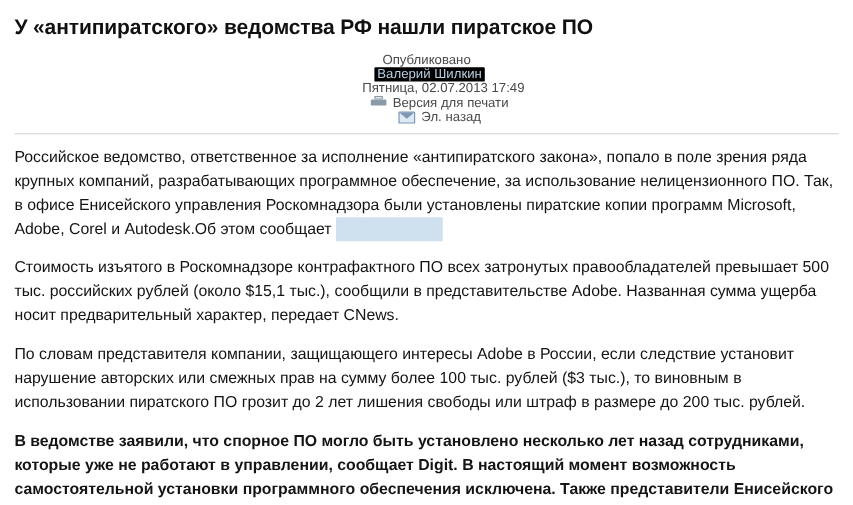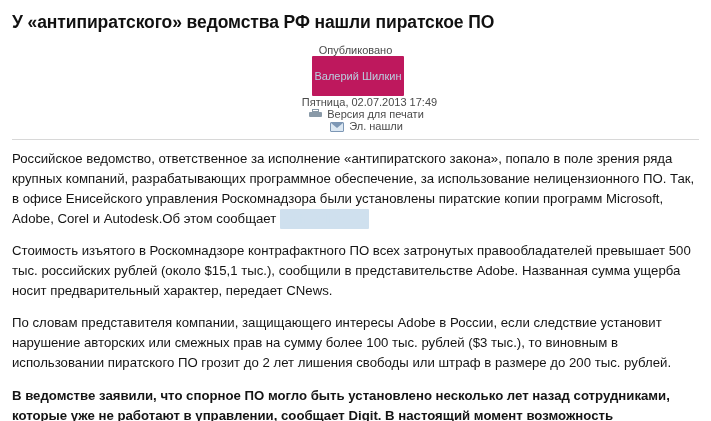--- a/index.html
+++ b/index.html
@@ -37,36 +37,36 @@
     margin-bottom: 9px;
     white-space: nowrap;
     flex-direction: column;
   }
   .meta-published {
     color: #4a4a4a;
   }
   .meta-author {
     display: inline-block;
     margin-left: 5px;
-    background: #be185d;
+    background: #000000;
     color: #b9cfe0;
     border-radius: 1px;
-    padding: 14px 2px;
+    padding: 0 2px;
     user-select: none;
   }
   .meta-date {
     margin-left: 28px;
     color: #4a4a4a;
   }
   .meta-spacer {
     flex: 1 1 auto;
   }
   .meta-action {
     display: inline-flex;
-    align-items: flex-end;
+    align-items: center;
     color: #4a4a4a;
     margin-left: 22px;
   }
   .meta-action .ic {
     display: inline-block;
     margin-right: 5px;
     line-height: 1;
   }
   .icon-print {
     width: 13px;
@@ -139,21 +139,21 @@
     <span class="meta-published">Опубликовано</span>
     <span class="meta-author">Валерий Шилкин</span>
     <span class="meta-date">Пятница, 02.07.2013 17:49</span>
     <span class="meta-spacer"></span>
     <span class="meta-action">
       <span class="ic icon-print"></span>
       <span>Версия для печати</span>
     </span>
     <span class="meta-action">
       <span class="ic icon-mail"></span>
-      <span>Эл. нашли</span>
+      <span>Эл. назад</span>
     </span>
   </div>
 
   <div class="body-text">
     <p>
       <span>Российское ведомство, ответственное за исполнение «антипиратского закона», попало в поле зрения ряда крупных компаний, разрабатывающих программное обеспечение, за использование нелицензионного ПО. Так, в офисе Енисейского управления Роскомнадзора были установлены пиратские копии программ Microsoft, Adobe, Corel и Autodesk.Об этом сообщает </span><span class="redacted-link">tech.onliner.by</span>
     </p>
     <p>
       <span>Стоимость изъятого в Роскомнадзоре контрафактного ПО всех затронутых правообладателей превышает 500 тыс. российских рублей (около $15,1 тыс.), сообщили в представительстве Adobe. Названная сумма ущерба носит предварительный характер, передает CNews.</span>
     </p>

